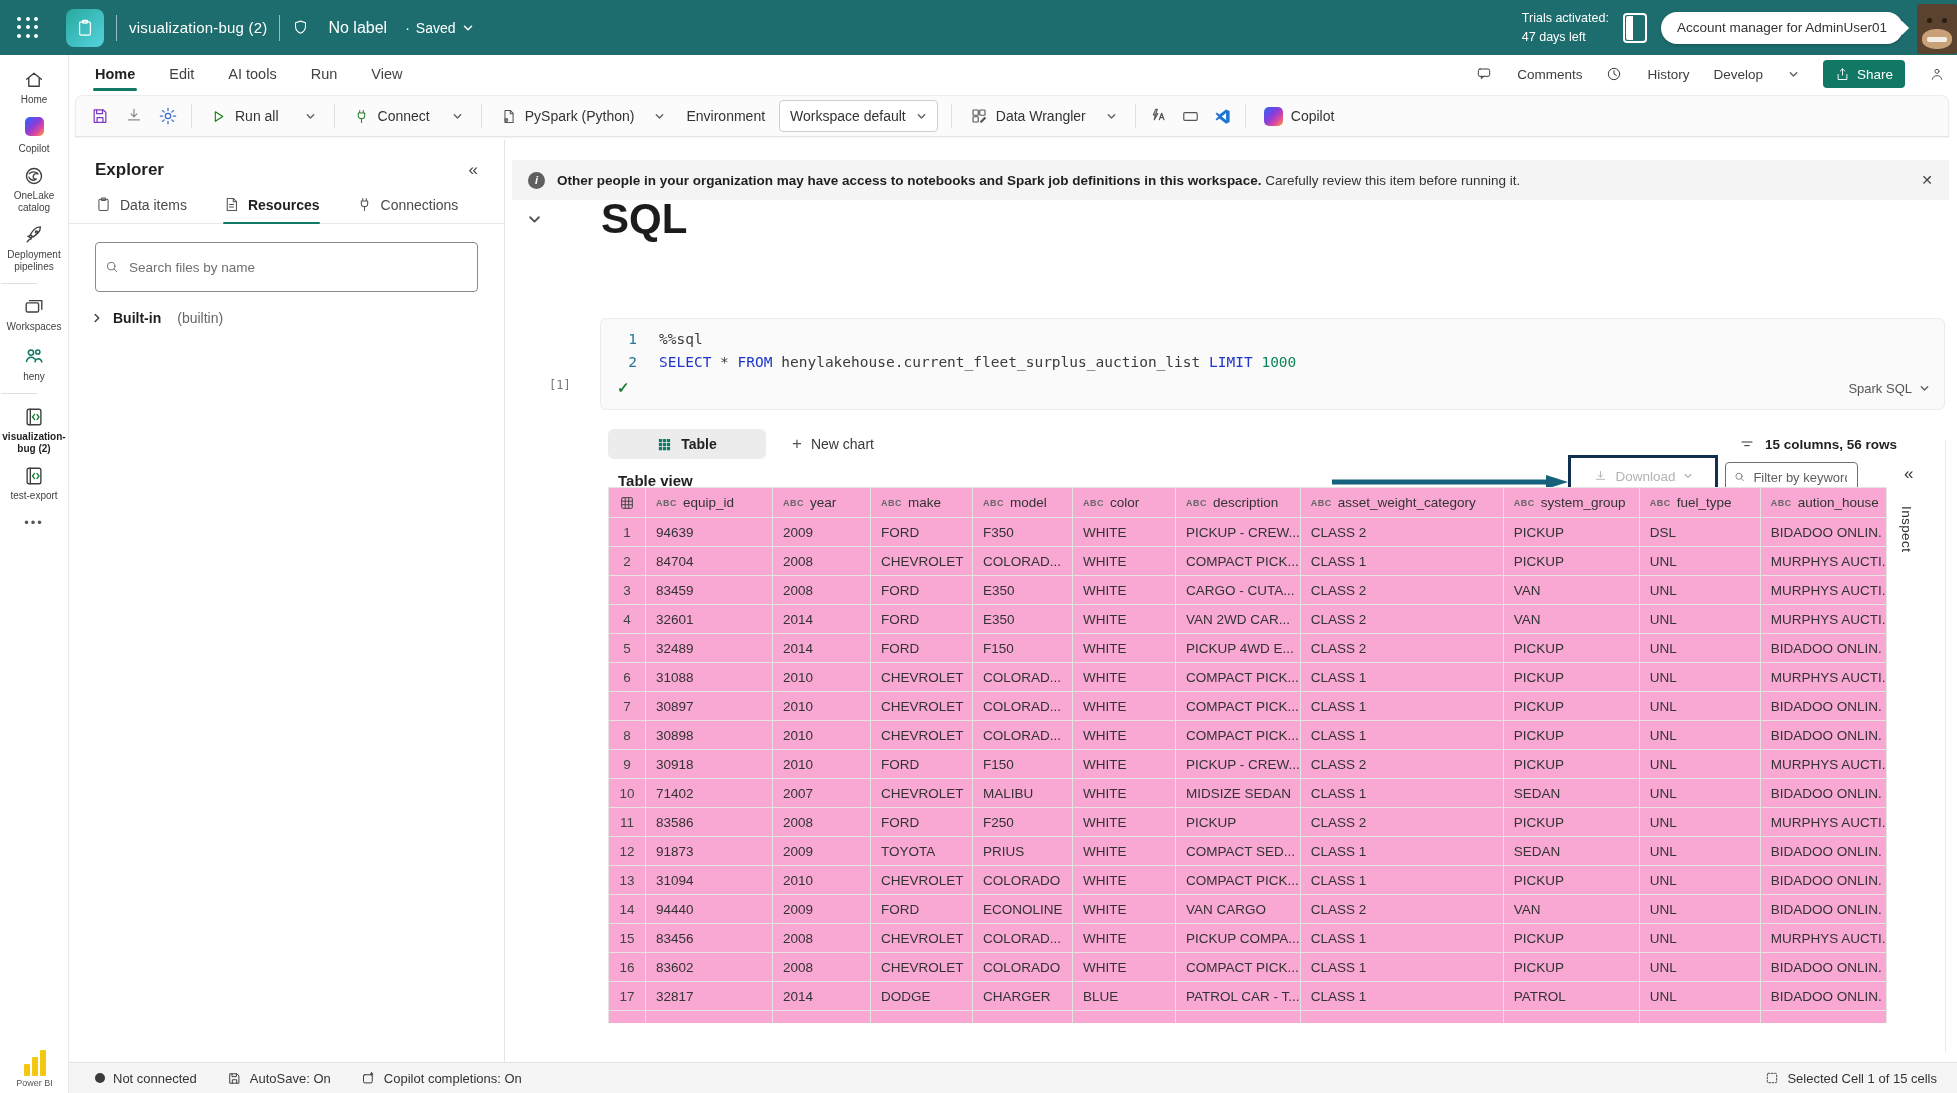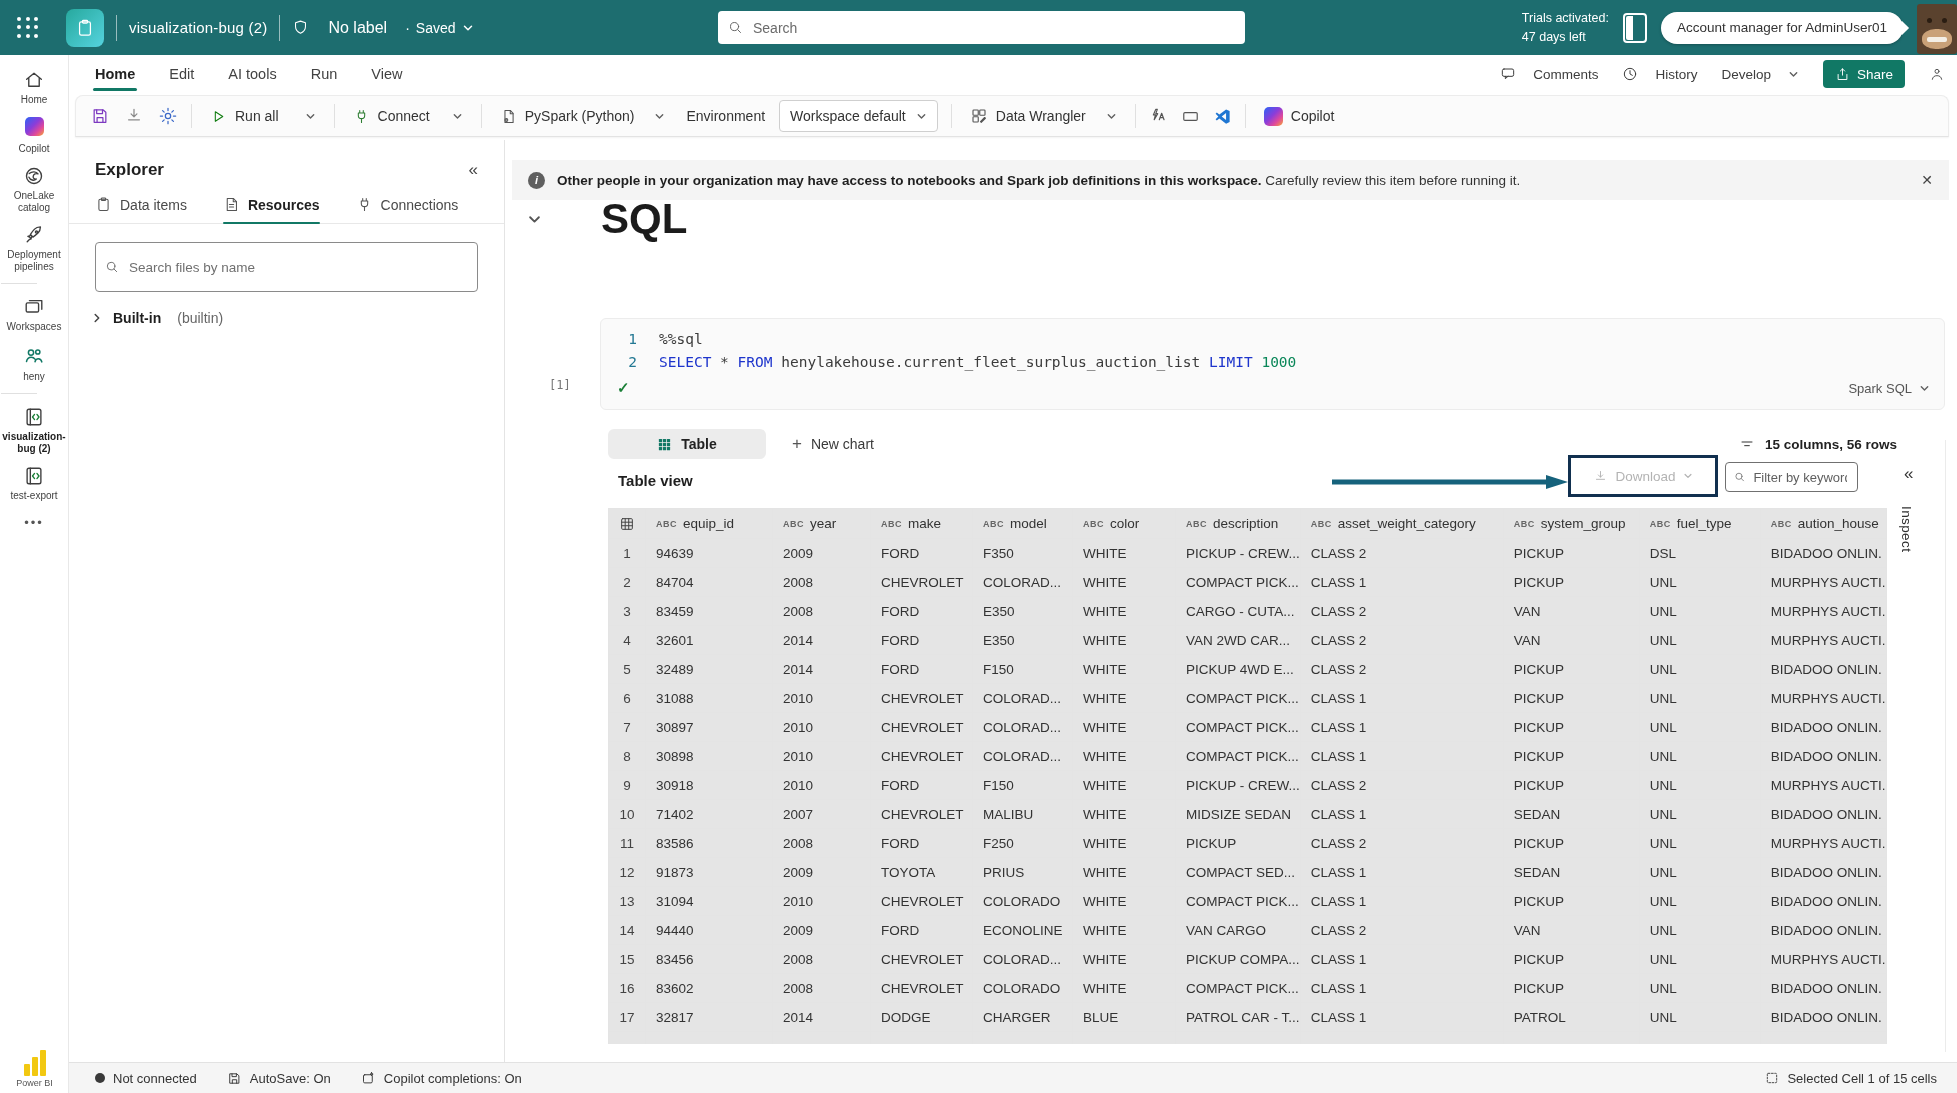--- a/index.html
+++ b/index.html
@@ -33,21 +33,21 @@
   #avatar .eye{position:absolute;top:14px;width:5px;height:5px;border-radius:50%;background:#2a1d12;}
   #avatar .eye.l{left:10px;} #avatar .eye.r{right:10px;}
 
   
   #menubar{position:absolute;left:69px;top:55px;right:0;height:38px;background:#fff;display:flex;align-items:center;}
   #menu-tabs{display:flex;align-items:center;gap:34px;padding-left:26px;font-size:14.5px;color:#424242;height:100%;}
   .mtab{position:relative;height:100%;display:flex;align-items:center;cursor:default;}
   .mtab.active{font-weight:700;color:#222;}
   .mtab.active::after{content:"";position:absolute;left:-2px;right:-2px;bottom:2px;height:3px;border-radius:2px;background:var(--accent);}
   #menu-right{margin-left:auto;display:flex;align-items:center;gap:24px;padding-right:12px;font-size:13.5px;color:#3d3d3d;}
-  .mr-item{display:flex;align-items:center;gap:17px;}
+  .mr-item{display:flex;align-items:center;gap:25px;}
   #share-btn{background:var(--accent);color:#fff;height:28px;border-radius:4px;padding:0 12px;display:flex;align-items:center;gap:7px;font-size:13.5px;}
 
   
   #ribbon{position:absolute;left:75px;top:95px;right:8px;height:42px;background:#fbfbfb;border:1px solid #ececec;border-bottom:1px solid #e3e3e3;border-radius:8px 8px 0 0;box-shadow:0 1px 2px rgba(0,0,0,.05);display:flex;align-items:center;padding:0 14px;box-sizing:border-box;font-size:14px;color:#333;}
   .rdiv{width:1px;height:24px;background:#e0e0e0;margin:0 13px;flex:none;}
   .ric{display:flex;align-items:center;gap:8px;margin:0 5px;white-space:nowrap;}
   .chev{color:#5f5f5f;flex:none;}
   #ws-default{background:#fff;border:1px solid #cfcfcf;border-radius:4px;height:30px;display:flex;align-items:center;gap:10px;padding:0 10px;margin-left:14px;}
   .chip{width:19px;height:19px;border-radius:5px;background:linear-gradient(135deg,#2a64f6 0%,#8b3dd9 45%,#e0489c 72%,#f6a833 100%);display:inline-block;}
 
@@ -111,21 +111,21 @@
   #dl-box{position:absolute;left:1063px;top:315px;width:150px;height:42px;border:3px solid var(--box);box-sizing:border-box;display:flex;align-items:center;justify-content:center;}
   #dl-btn{display:flex;align-items:center;gap:7px;color:#b3b3b3;font-size:13.5px;}
   #filter-box{position:absolute;left:1220px;top:322px;width:133px;height:30px;border:1px solid #707070;border-radius:4px;display:flex;align-items:center;gap:6px;padding:0 8px;box-sizing:border-box;color:#5f5f5f;}
   #filter-box input{border:0;outline:0;width:100%;font-size:13px;font-family:inherit;background:transparent;color:#333;}
   #filter-box input::placeholder{color:#5f5f5f;}
   #grid-collapse{position:absolute;left:1399px;top:324px;font-size:17px;color:#333;}
   #inspect-tab{position:absolute;left:1394px;top:366px;writing-mode:vertical-rl;font-size:13.5px;color:#2f2f2f;letter-spacing:.4px;}
   #right-edge{position:absolute;left:1440px;top:300px;bottom:10px;width:1px;background:#ebebeb;}
 
   
-  #grid{position:absolute;left:103px;top:368px;border-collapse:collapse;table-layout:fixed;background:#e5e5e5;padding-left:23px;}
+  #grid{position:absolute;left:103px;top:347px;border-collapse:collapse;table-layout:fixed;background:#f9a8d4;padding-left:23px;}
   #grid th,#grid td{border:1px solid #e4e4e4;padding:0 0 0 10px;box-sizing:border-box;white-space:nowrap;overflow:hidden;font-size:13.5px;color:#333;text-align:left;font-weight:400;}
   #grid thead th{height:30px;}
   #grid tbody td{height:29px;}
   #grid .rownum{text-align:center;padding:0;color:#444;}
   #grid .hcell{display:flex;align-items:center;gap:6px;}
   #grid .abc{font-size:9px;font-weight:700;color:#666;letter-spacing:.5px;}
   #grid .cname{font-size:13.5px;color:#333;}
   #grid tr.partial td{height:12px;border-bottom:none;}
 
   
@@ -165,27 +165,20 @@
           <path d="M12 3l7 2.2v5.6c0 4.2-2.9 7.3-7 9.2-4.1-1.9-7-5-7-9.2V5.2z"></path>
         </svg>
       <span>No label</span>
     </div>
     <div id="tb-saved">
       <span>·</span>
       <span>Saved</span>
       <svg class="ic" width="12" height="12" viewBox="0 0 12 12">
           <path d="M2.5 4.2 6 7.7l3.5-3.5"></path>
         </svg>
-    </div>
-    <div id="tb-search">
-      <svg class="ic" width="15" height="15" viewBox="0 0 24 24">
-          <circle cx="10.5" cy="10.5" r="6.5"></circle>
-          <path d="m15.5 15.5 4.5 4.5"></path>
-        </svg>
-      <input type="text" placeholder="Search" style="">
     </div>
     <div id="tb-right">
       <div id="trials">
         <div>Trials activated:</div>
         <div>47 days left</div>
       </div>
       <div id="panel-icon"></div>
       <div id="account-banner">Account manager for AdminUser01</div>
       <div id="avatar">
         <div class="eye l"></div>

